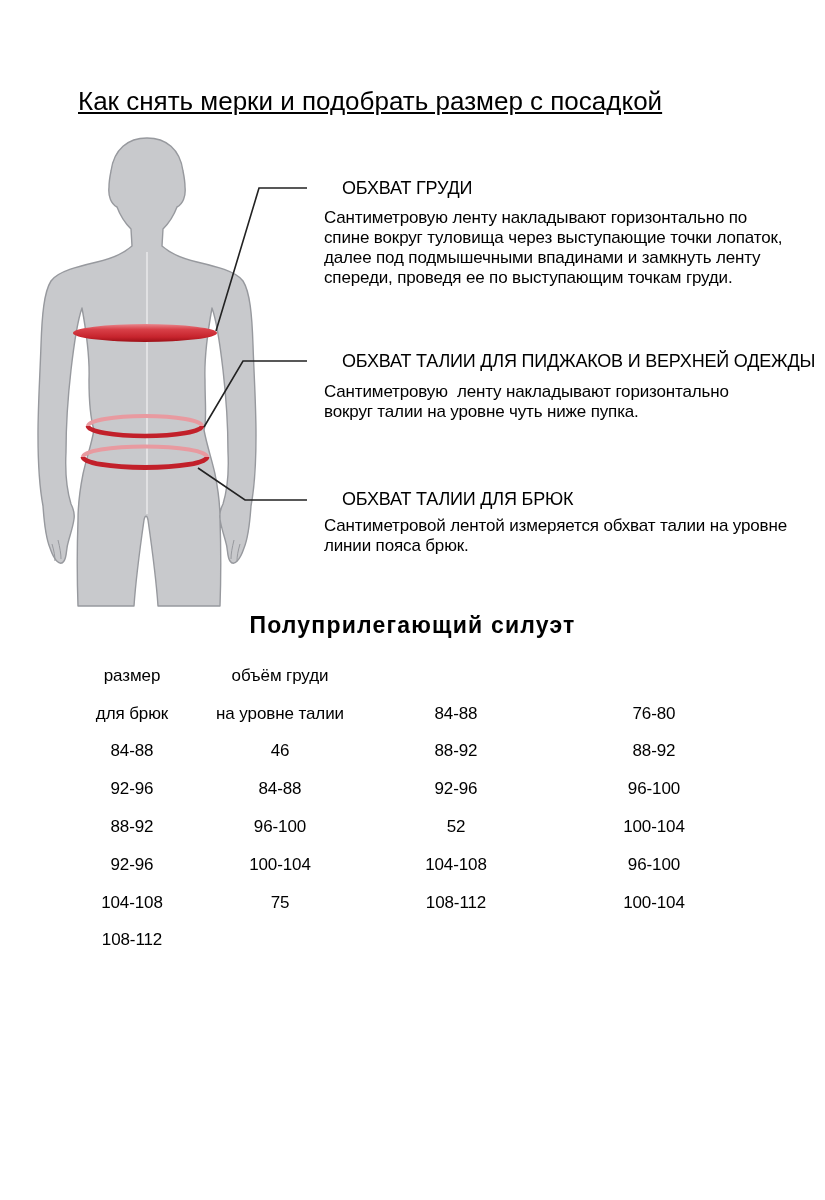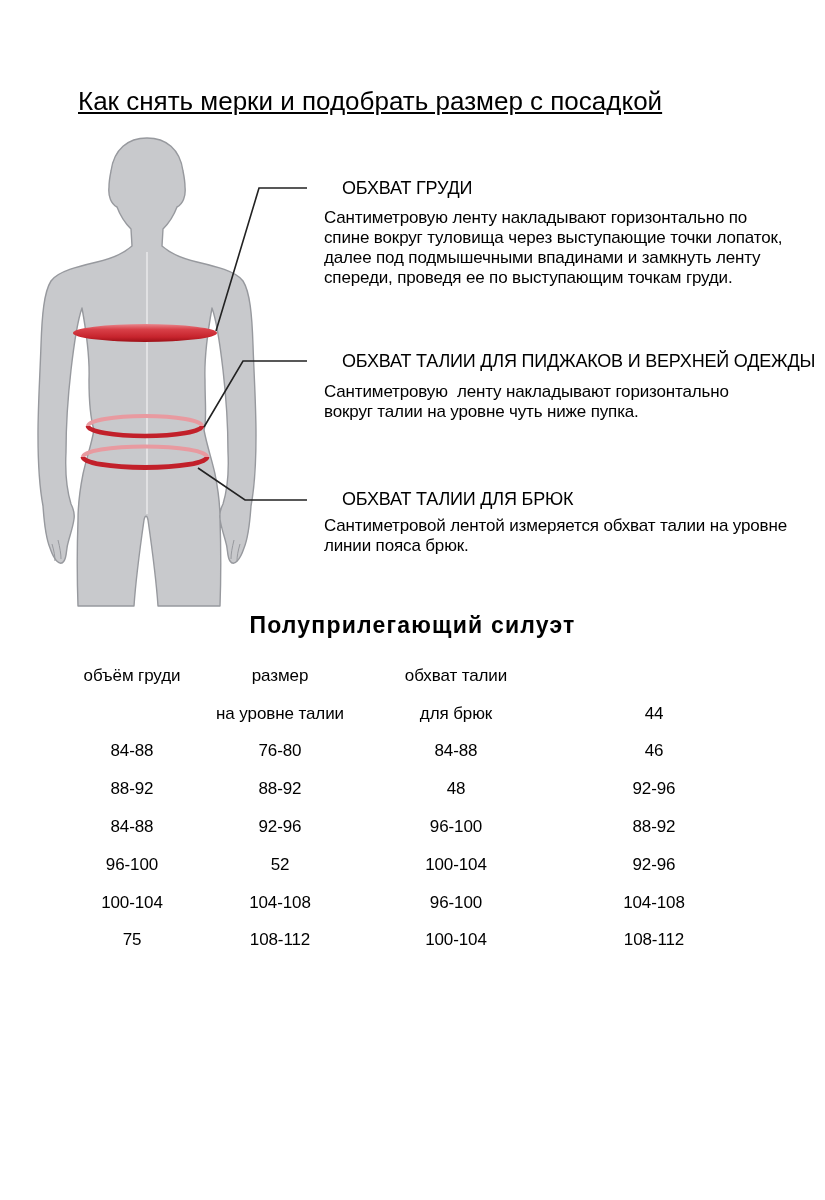--- a/index.html
+++ b/index.html
@@ -162,36 +162,33 @@
 
 <div class="measure-section" style="top:489px">
   <div class="measure-heading">ОБХВАТ ТАЛИИ ДЛЯ БРЮК</div>
 </div>
 <div class="measure-desc" style="top:516px">Сантиметровой лентой измеряется обхват талии на уровне
 линии пояса брюк.</div>
 
 <div class="table-title">Полуприлегающий силуэт</div>
 
 <div class="size-grid" id="size-grid">
+  <div class="cell">размер</div>
   <div class="cell">объём груди</div>
-  <div class="cell">размер</div>
-  <div class="cell">обхват талии</div>
   <div class="cell"></div>
   <div class="cell"></div>
+  <div class="cell">для брюк</div>
   <div class="cell">на уровне талии</div>
-  <div class="cell">для брюк</div>
-
-<div class="cell">44</div>
+
     <div class="cell">84-88</div>
     <div class="cell">76-80</div>
     <div class="cell">84-88</div>
     <div class="cell">46</div>
     <div class="cell">88-92</div>
     <div class="cell">88-92</div>
-    <div class="cell">48</div>
     <div class="cell">92-96</div>
     <div class="cell">84-88</div>
     <div class="cell">92-96</div>
     <div class="cell">96-100</div>
     <div class="cell">88-92</div>
     <div class="cell">96-100</div>
     <div class="cell">52</div>
     <div class="cell">100-104</div>
     <div class="cell">92-96</div>
     <div class="cell">100-104</div>

